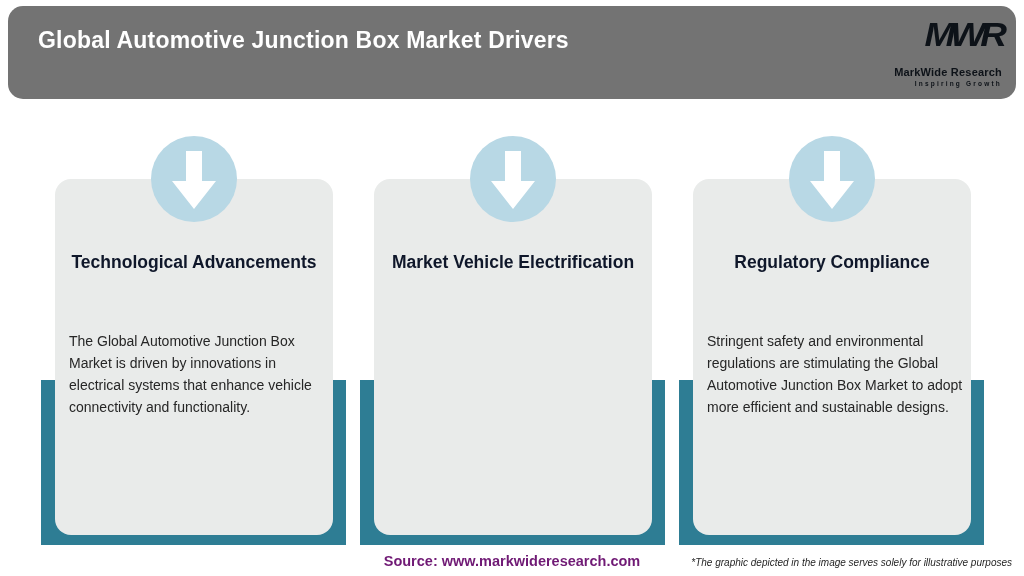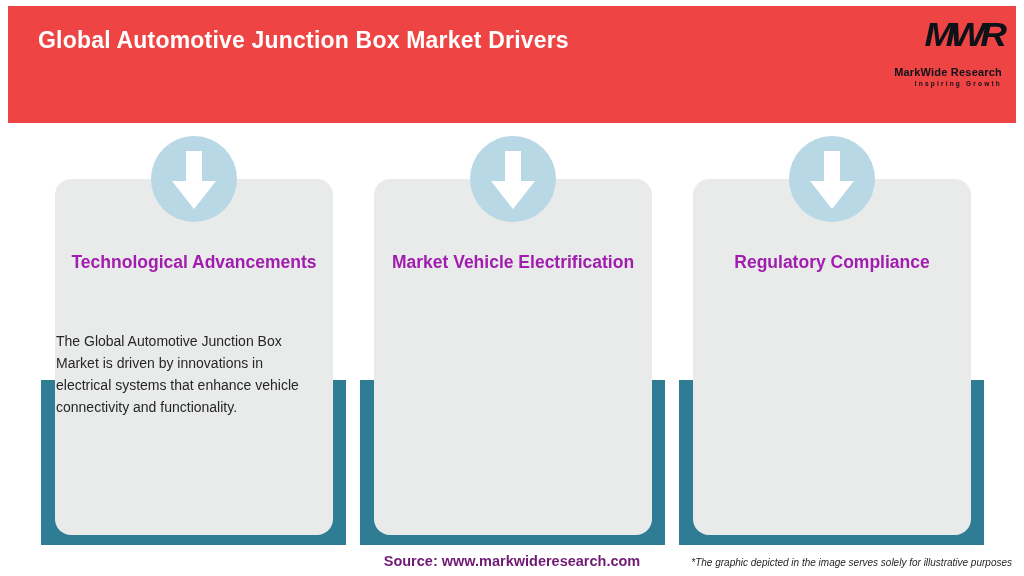--- a/index.html
+++ b/index.html
@@ -4,22 +4,23 @@
 <style>
   html, body { margin: 0; padding: 0; }
   body {
     width: 1024px; height: 576px;
     background: #ffffff;
     font-family: "Liberation Sans", sans-serif;
     position: relative;
     overflow: hidden;
   }
   .header {
-    position: absolute; left: 8px; right: 8px; top: 6px; height: 117px;
-    background: #ef4444;
+    position: absolute; left: 8px; right: 8px; top: 6px; height: 93px;
+    background: #737373;
+    border-radius: 15px;
   }
   .header-title {
     position: absolute; left: 30px; top: 21px;
     color: #ffffff; font-size: 23px; font-weight: bold;
     letter-spacing: 0.2px;
   }
   .logo {
     position: absolute; right: 14px; top: 10px; width: 150px;
     text-align: right; color: #0D1218; line-height: 1;
   }
@@ -45,24 +46,24 @@
   }
   .circle {
     position: absolute; top: 0; left: 50%; transform: translateX(-50%);
     width: 86px; height: 86px; border-radius: 50%;
     background: #B8D8E5;
     display: flex; align-items: center; justify-content: center;
   }
   .circle svg { display: block; margin-top: 2px; }
   .card-title {
     position: absolute; top: 116px; left: 14px; right: 13px;
-    text-align: center; font-size: 17.5px; font-weight: bold; color: #a21caf;
+    text-align: center; font-size: 17.5px; font-weight: bold; color: #0f172a;
   }
   .card-body {
-    position: absolute; top: 194px; left: 15px; width: 262px;
+    position: absolute; top: 194px; left: 28px; width: 262px;
     font-size: 14px; line-height: 22px; color: #262626;
     white-space: pre-line;
   }
   .footer-source {
     position: absolute; left: 0; width: 1024px; top: 553px;
     text-align: center; font-size: 14.5px; font-weight: bold; color: #701a75;
   }
   .footer-disclaimer {
     position: absolute; right: 12px; top: 557px;
     font-size: 10px; color: #1f1f1f; font-style: italic;
@@ -110,18 +111,22 @@
 
   <div class="col">
     <div class="back-panel"></div>
     <div class="card"></div>
     <div class="circle">
       <svg width="44" height="58" viewBox="0 0 44 58">
         <path d="M14 0 h16 v30 h14 L22 58 L0 30 h14 z" fill="#ffffff"></path>
       </svg>
     </div>
     <div class="card-title">Regulatory Compliance</div>
+    <div class="card-body">Stringent safety and environmental
+regulations are stimulating the Global
+Automotive Junction Box Market to adopt
+more efficient and sustainable designs.</div>
   </div>
 
 </div>
 
 <div class="footer-source">Source: www.markwideresearch.com</div>
 <div class="footer-disclaimer">*The graphic depicted in the image serves solely for illustrative purposes</div>
 
 </body></html>

